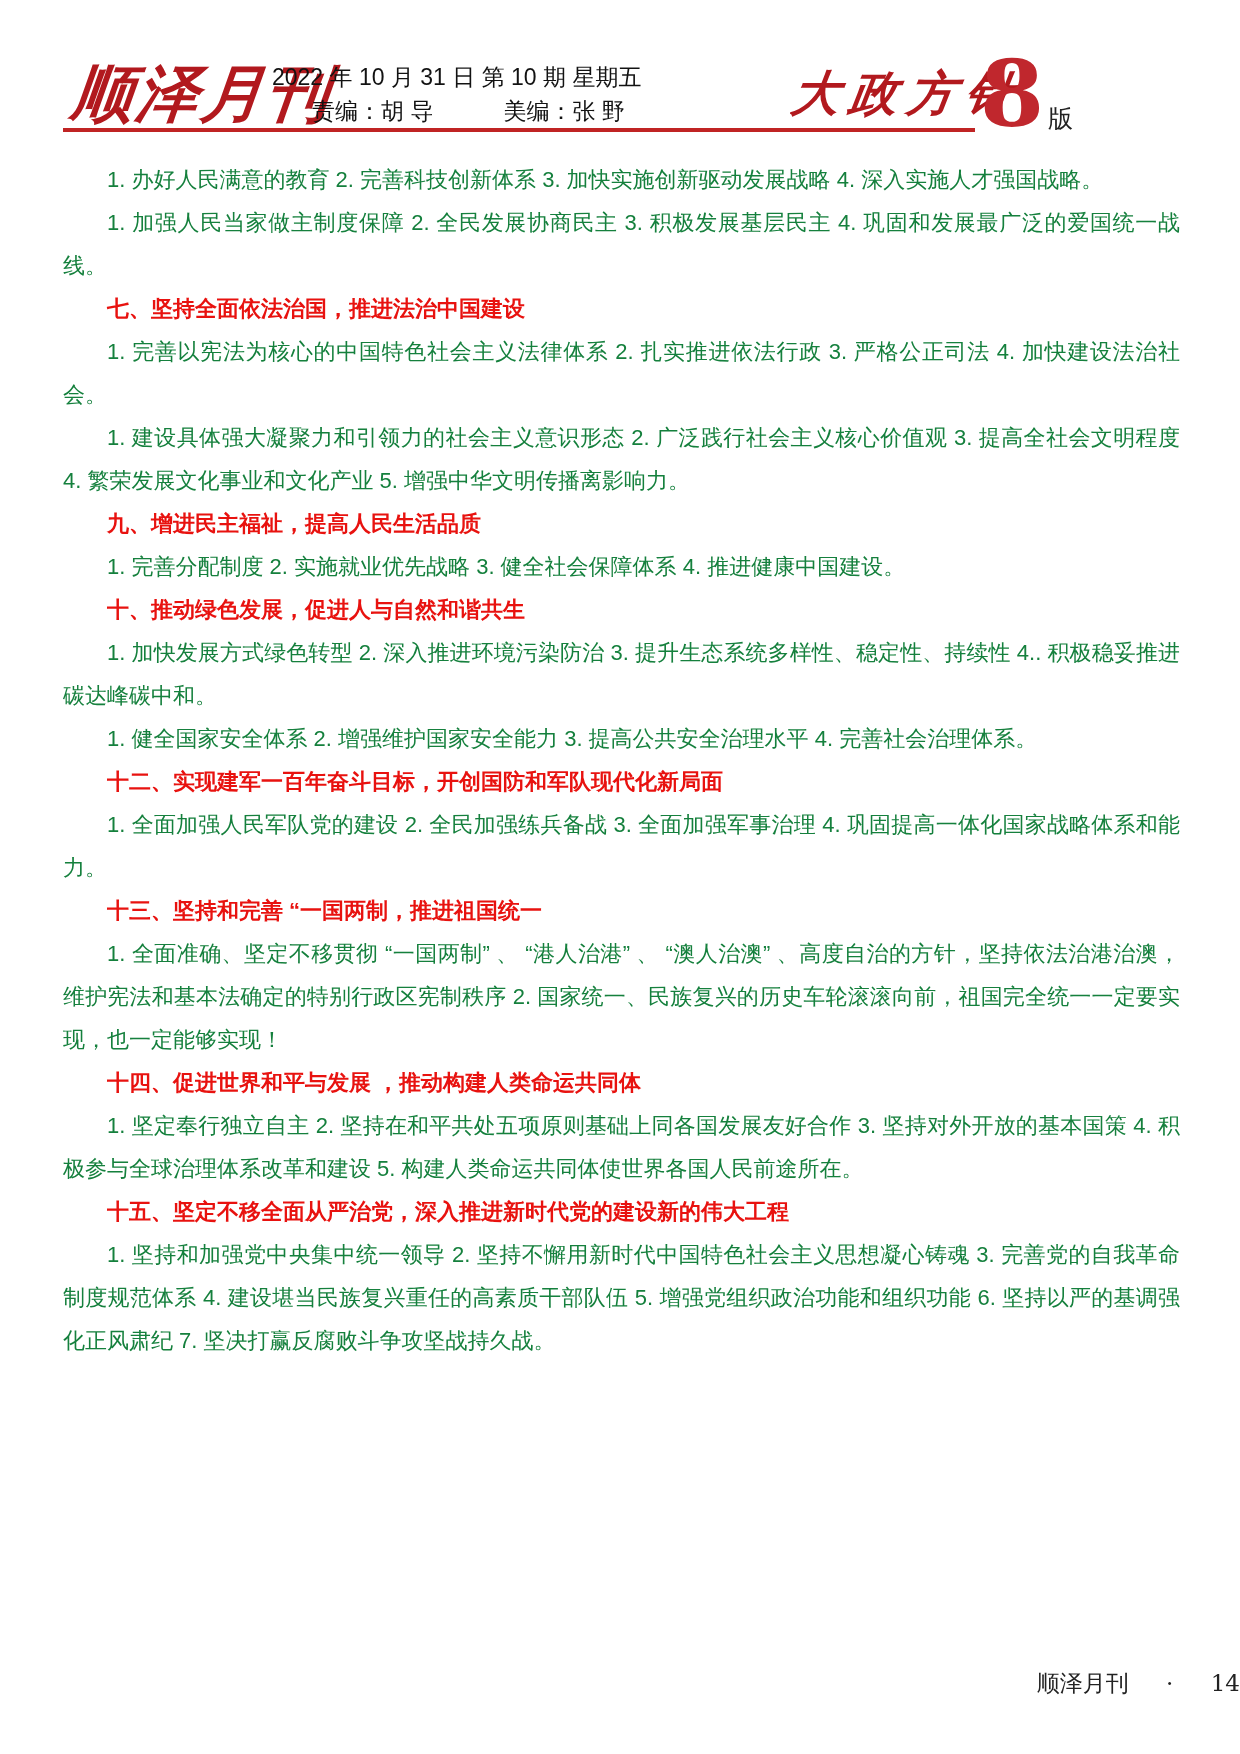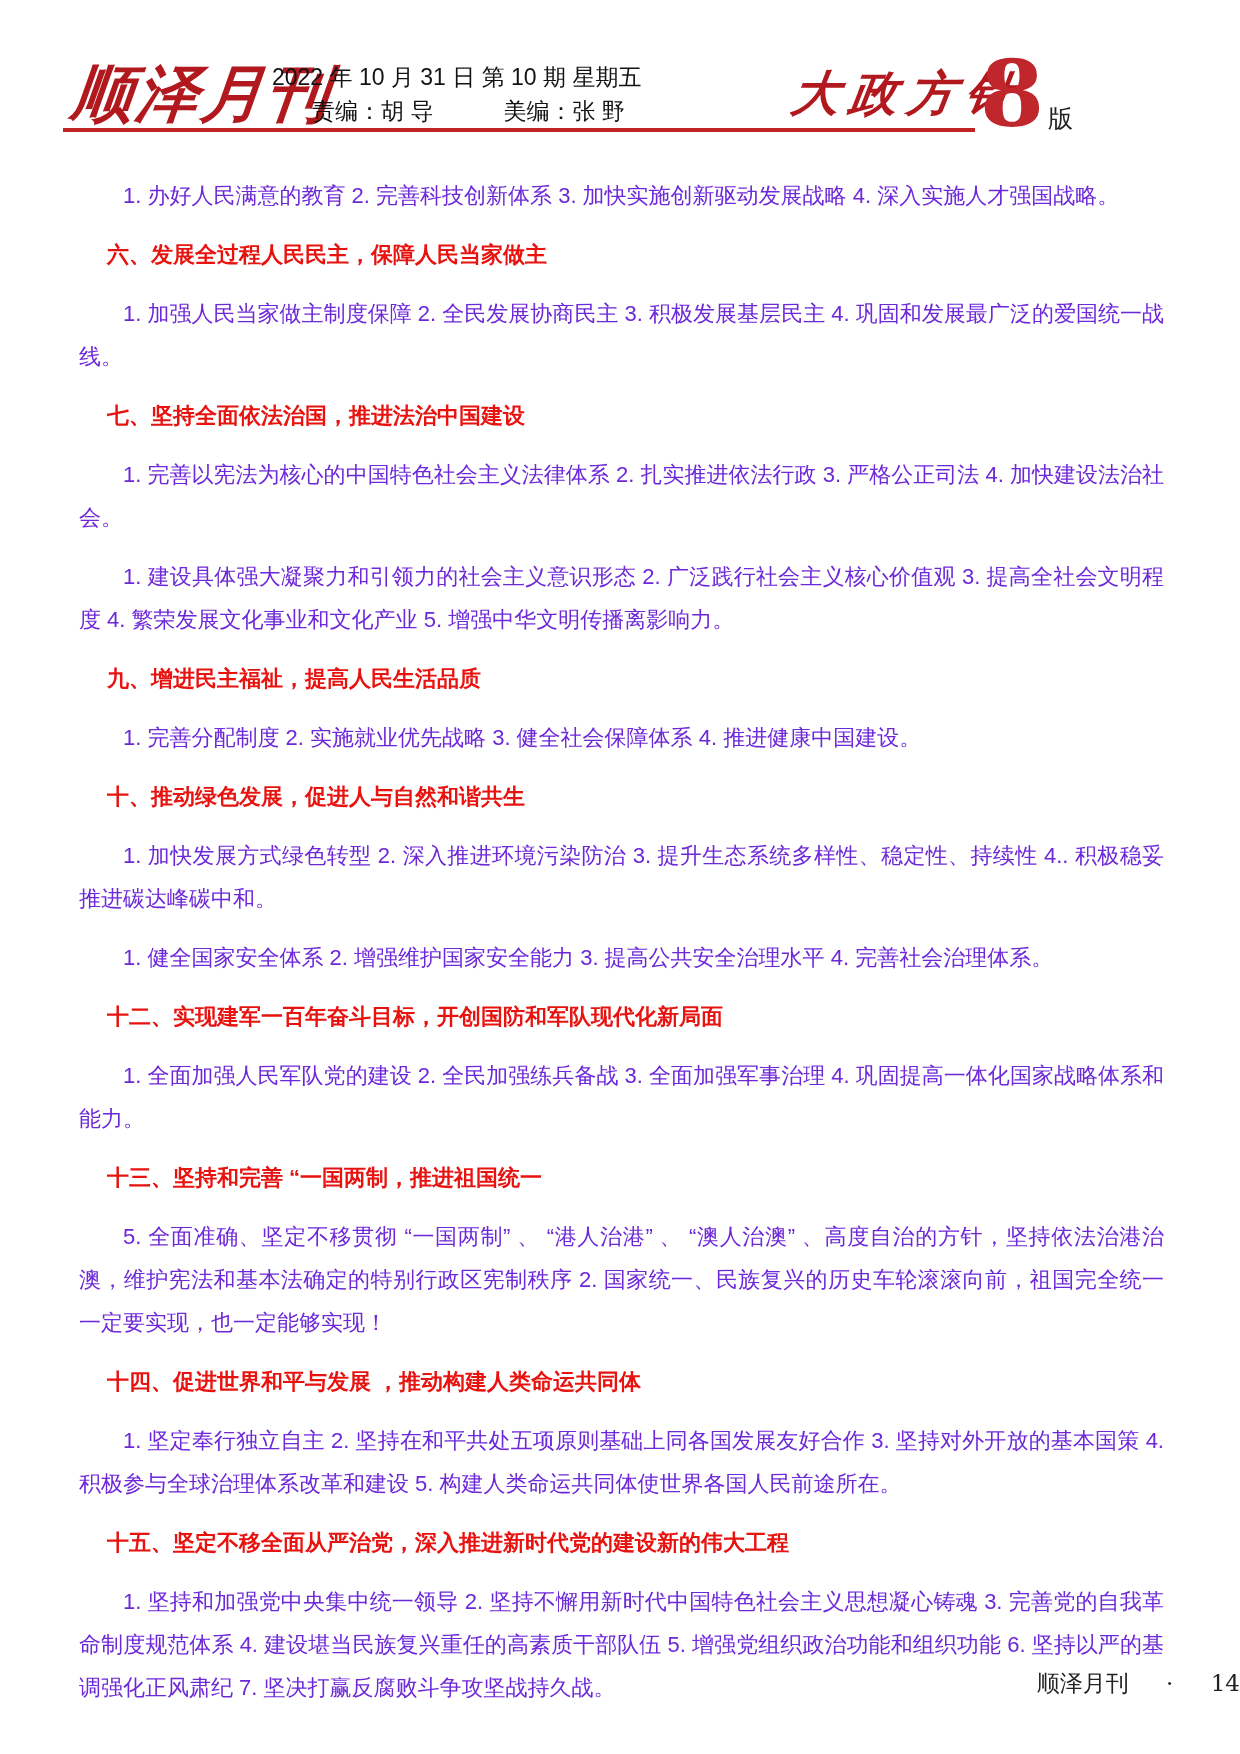--- a/index.html
+++ b/index.html
@@ -46,21 +46,21 @@
     position:absolute;left:63px;top:128px;
     width:912px;height:4px;background:#c02424;
   }
   
   .body{
     position:absolute;left:63px;top:158px;width:1117px;
     font-size:22px;line-height:43px;
     text-align:justify;
   }
   .para{
-    margin:16px;text-indent:2em;color:#6d28d9;
+    margin:0;text-indent:2em;color:#15803d;
     font-weight:500;
   }
   .sec-h{
     margin:0;text-indent:2em;
     font-size:22px;line-height:43px;
     color:#e8120f;font-weight:bold;
   }
   
   .footer{
     position:absolute;left:0;top:1668px;width:100%;
@@ -87,34 +87,33 @@
 
     <div class="column-title">大政方针</div>
     <div class="page-no">8</div>
     <div class="page-label">版</div>
     <div class="red-rule"></div>
   </header>
 
   <main class="body">
     <p class="para">1. 办好人民满意的教育 2. 完善科技创新体系 3. 加快实施创新驱动发展战略 4. 深入实施人才强国战略。</p>
     <div id="sections">
-        <h2 class="sec-h">六、发展全过程人民民主，保障人民当家做主</h2>
         <p class="para">1. 加强人民当家做主制度保障 2. 全民发展协商民主 3. 积极发展基层民主 4. 巩固和发展最广泛的爱国统一战线。</p>
         <h2 class="sec-h">七、坚持全面依法治国，推进法治中国建设</h2>
         <p class="para">1. 完善以宪法为核心的中国特色社会主义法律体系 2. 扎实推进依法行政 3. 严格公正司法 4. 加快建设法治社会。</p>
         <p class="para">1. 建设具体强大凝聚力和引领力的社会主义意识形态 2. 广泛践行社会主义核心价值观 3. 提高全社会文明程度 4. 繁荣发展文化事业和文化产业 5. 增强中华文明传播离影响力。</p>
         <h2 class="sec-h">九、增进民主福祉，提高人民生活品质</h2>
         <p class="para">1. 完善分配制度 2. 实施就业优先战略 3. 健全社会保障体系 4. 推进健康中国建设。</p>
         <h2 class="sec-h">十、推动绿色发展，促进人与自然和谐共生</h2>
         <p class="para">1. 加快发展方式绿色转型 2. 深入推进环境污染防治 3. 提升生态系统多样性、稳定性、持续性 4.. 积极稳妥推进碳达峰碳中和。</p>
         <p class="para">1. 健全国家安全体系 2. 增强维护国家安全能力 3. 提高公共安全治理水平 4. 完善社会治理体系。</p>
         <h2 class="sec-h">十二、实现建军一百年奋斗目标，开创国防和军队现代化新局面</h2>
         <p class="para">1. 全面加强人民军队党的建设 2. 全民加强练兵备战 3. 全面加强军事治理 4. 巩固提高一体化国家战略体系和能力。</p>
         <h2 class="sec-h">十三、坚持和完善 “一国两制，推进祖国统一</h2>
-        <p class="para">5. 全面准确、坚定不移贯彻 “一国两制” 、 “港人治港” 、 “澳人治澳” 、高度自治的方针，坚持依法治港治澳，维护宪法和基本法确定的特别行政区宪制秩序 2. 国家统一、民族复兴的历史车轮滚滚向前，祖国完全统一一定要实现，也一定能够实现！</p>
+        <p class="para">1. 全面准确、坚定不移贯彻 “一国两制” 、 “港人治港” 、 “澳人治澳” 、高度自治的方针，坚持依法治港治澳，维护宪法和基本法确定的特别行政区宪制秩序 2. 国家统一、民族复兴的历史车轮滚滚向前，祖国完全统一一定要实现，也一定能够实现！</p>
         <h2 class="sec-h">十四、促进世界和平与发展 ，推动构建人类命运共同体</h2>
         <p class="para">1. 坚定奉行独立自主 2. 坚持在和平共处五项原则基础上同各国发展友好合作 3. 坚持对外开放的基本国策 4. 积极参与全球治理体系改革和建设 5. 构建人类命运共同体使世界各国人民前途所在。</p>
         <h2 class="sec-h">十五、坚定不移全面从严治党，深入推进新时代党的建设新的伟大工程</h2>
         <p class="para">1. 坚持和加强党中央集中统一领导 2. 坚持不懈用新时代中国特色社会主义思想凝心铸魂 3. 完善党的自我革命制度规范体系 4. 建设堪当民族复兴重任的高素质干部队伍 5. 增强党组织政治功能和组织功能 6. 坚持以严的基调强化正风肃纪 7. 坚决打赢反腐败斗争攻坚战持久战。</p>
       </div>
   </main>
 
   <footer class="footer">
     <span>顺泽月刊</span>
     <span class="dot">·</span>

